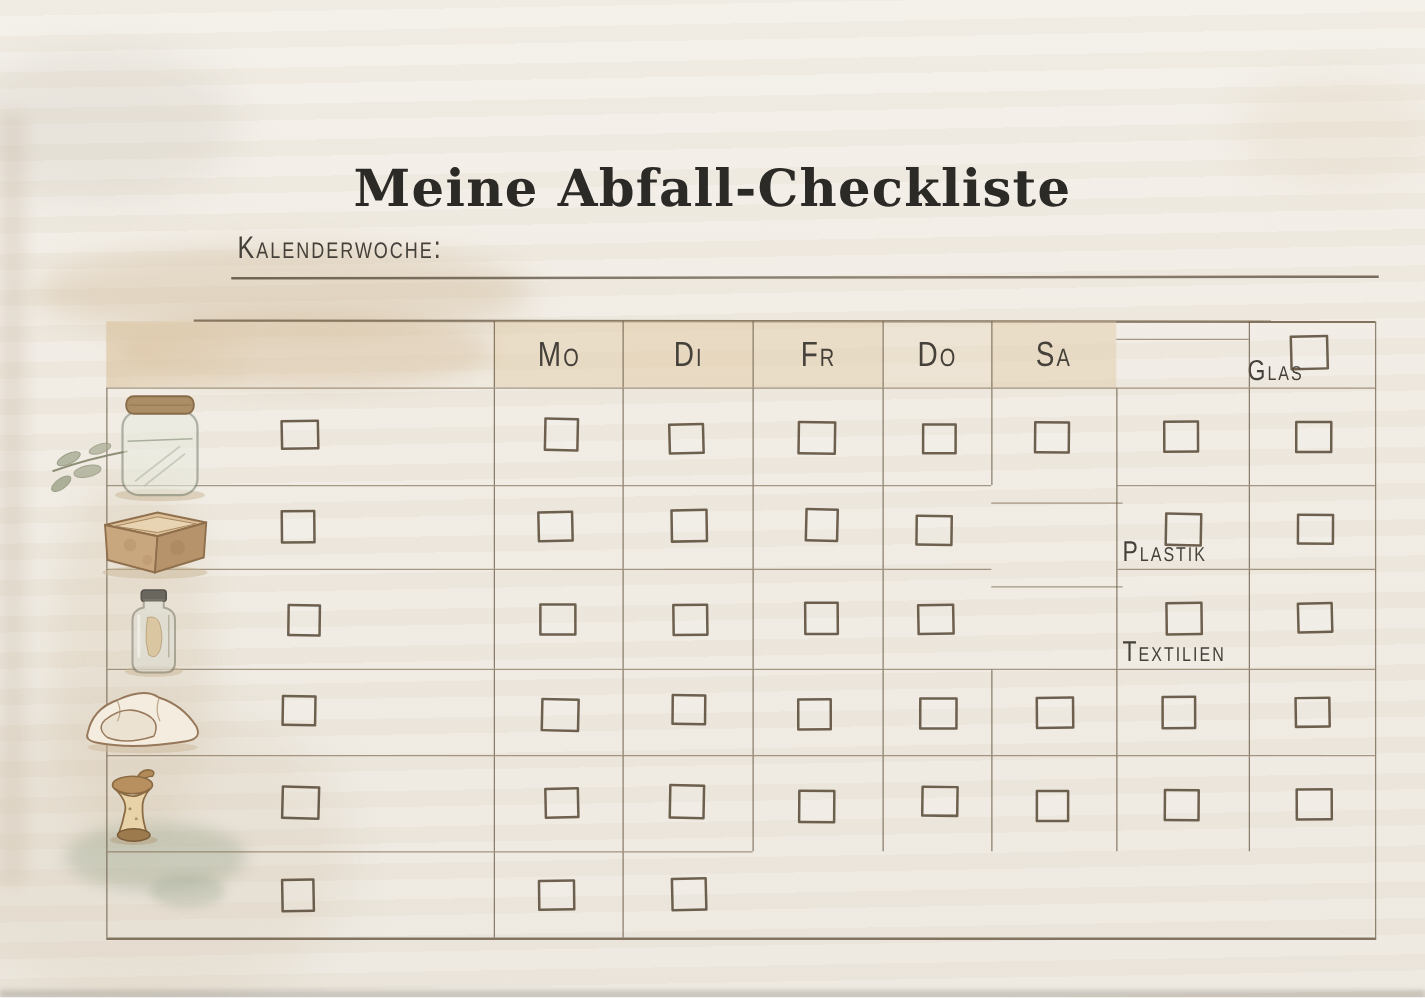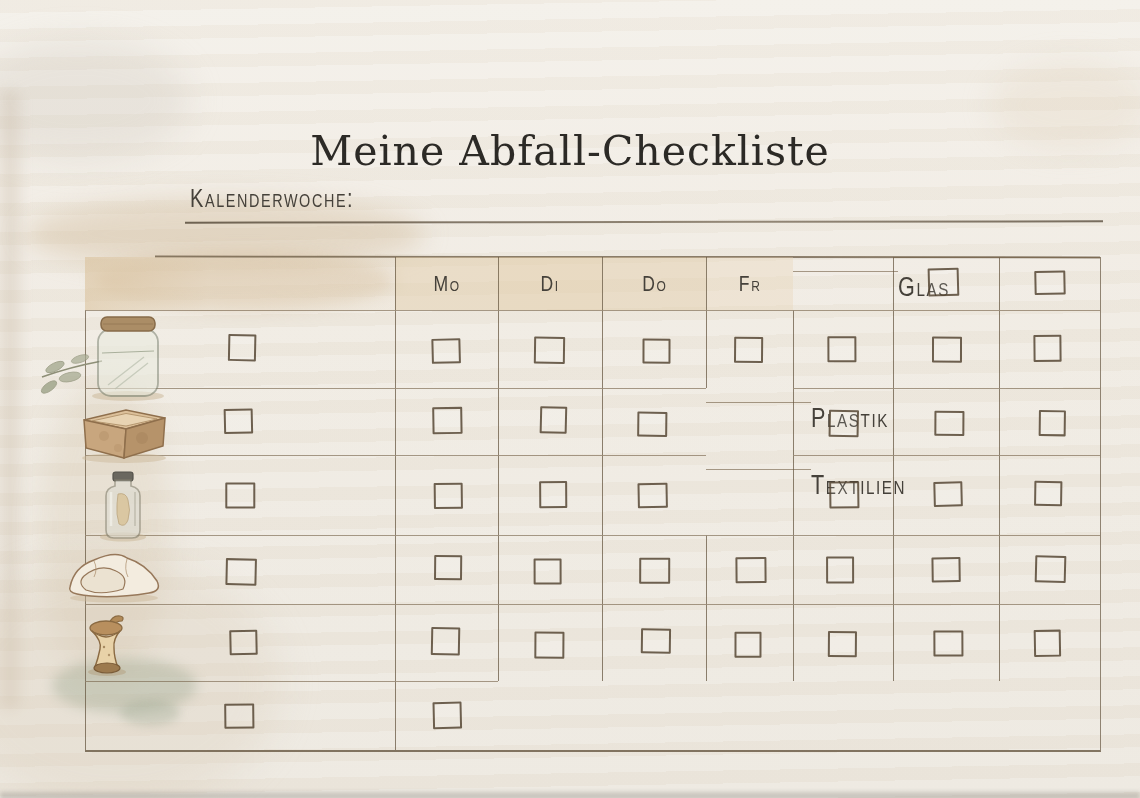--- a/index.html
+++ b/index.html
@@ -11,47 +11,47 @@
           linear-gradient(180deg,#f3efe8 0%,#efeae1 40%,#ece7de 100%);
         overflow:hidden;}
   .stain{position:absolute;border-radius:50%;pointer-events:none;}
 
   
   .hand{font-variant:small-caps;color:#45413a;letter-spacing:2px;}
   .condense{display:inline-block;transform:scaleX(.8);transform-origin:left center;white-space:nowrap;}
   .condense.center{transform-origin:center;}
 
   .title{position:absolute;left:0;right:0;top:100px;text-align:center;
-         font-family:"DejaVu Serif",serif;font-weight:400;font-size:41px;
+         font-family:"DejaVu Serif",serif;font-weight:700;font-size:41px;
          color:#2c2a26;letter-spacing:1px;}
 
   .week{position:absolute;left:190px;top:184px;font-size:25px;}
   .week-line{position:absolute;left:185px;top:221px;width:918px;height:2px;
              background:linear-gradient(90deg,rgba(90,78,62,.85),rgba(110,96,76,.7) 60%,rgba(90,78,62,.8));
              transform:rotate(-.08deg);}
 
   
   .tbl{position:absolute;left:85px;top:257px;width:1015px;height:493px;
        display:grid;
        grid-template-columns:310px 103px 104px 104px 87px 100px 106px 101px;
        grid-template-rows:53px 78px 67px 80px 69px 77px 69px;
        border-bottom:2px solid rgba(104,88,66,.8);
        border-right:1.5px solid rgba(104,88,66,.7);}
   .top-line{position:absolute;left:155px;top:256px;width:945px;height:1.5px;
             background:rgba(104,88,66,.75);transform:rotate(.05deg);}
   .cell{position:relative;}
   .vline{border-left:1.5px solid rgba(100,84,62,.72);}
   .hline{border-top:1.2px solid rgba(118,98,72,.62);}
   .hcell{display:flex;align-items:center;justify-content:center;
-         font-size:22px;background:rgba(225,202,165,.45);}
+         font-size:28px;background:rgba(225,202,165,.45);}
   .hcell.lab{background:linear-gradient(90deg,rgba(216,190,150,.55),rgba(233,219,196,.25) 40%,rgba(233,219,196,.2));}
   .hcell:nth-child(3){background:rgba(223,199,160,.5);align-items:center;}
   .hcell:nth-child(5){background:rgba(231,212,180,.35);}
   .hcell:nth-child(7){background:rgba(222,198,158,.5);}
-  .lcell{display:flex;align-items:flex-start;padding-left:105px;font-size:27px;margin-top:14px;}
+  .lcell{display:flex;align-items:flex-end;padding-left:105px;font-size:23px;margin-top:14px;}
   .ccell{display:flex;align-items:center;justify-content:center;}
   .cb{border:2px solid rgba(86,70,52,.85);background:rgba(255,255,255,.12);
       border-radius:1px;}
 
   .icon{position:absolute;pointer-events:none;}
 </style>
 </head>
 <body>
 
 <div class="page">
@@ -75,24 +75,27 @@
   <div class="top-line"></div>
   <div class="tbl" id="tbl">
       <div class="cell hcell lab"></div>
       <div class="cell hcell vline hand">
         <span class="condense center">Mo</span>
       </div>
       <div class="cell hcell vline hand">
         <span class="condense center">Di</span>
       </div>
       <div class="cell hcell vline hand">
+        <span class="condense center">Fr</span>
+      </div>
+      <div class="cell hcell vline hand">
         <span class="condense center">Do</span>
       </div>
       <div class="cell hcell vline hand">
-        <span class="condense center">Fr</span>
+        <span class="condense center">Sa</span>
       </div>
       <div class="cell lcell hline hand">
         <span class="condense">Glas</span>
       </div>
       <div class="cell ccell vline hline">
         <div class="cb" style="width: 27px; height: 24px; transform: rotate(-1.5deg) translate(-3px, -2px);"></div>
       </div>
       <div class="cell ccell vline hline">
         <div class="cb" style="width: 26.9175px; height: 20.2887px; transform: rotate(-1.13deg) translate(-0.5px, -1.2px);"></div>
       </div>

